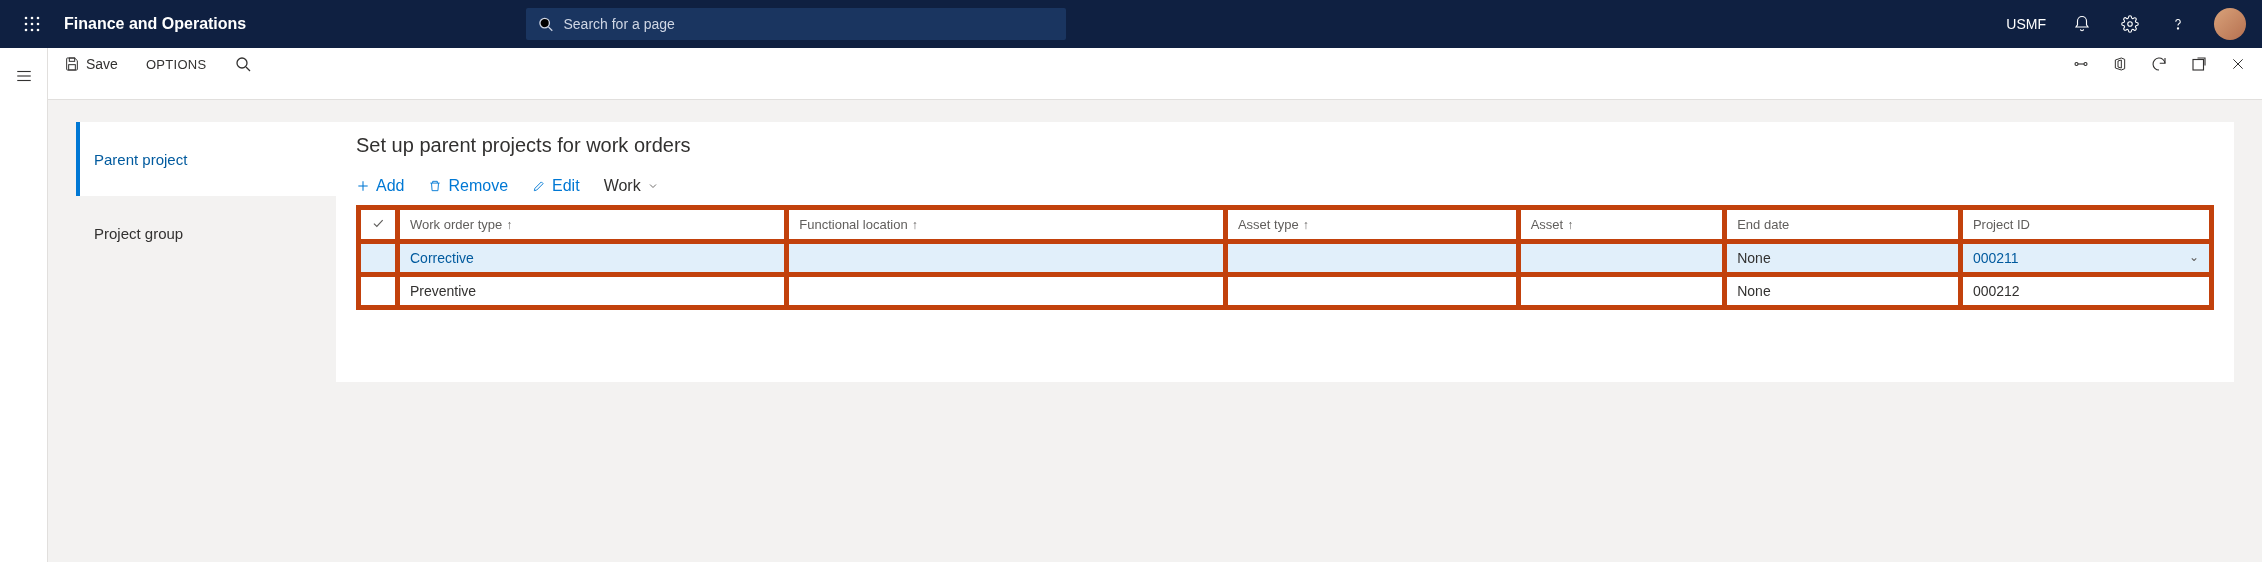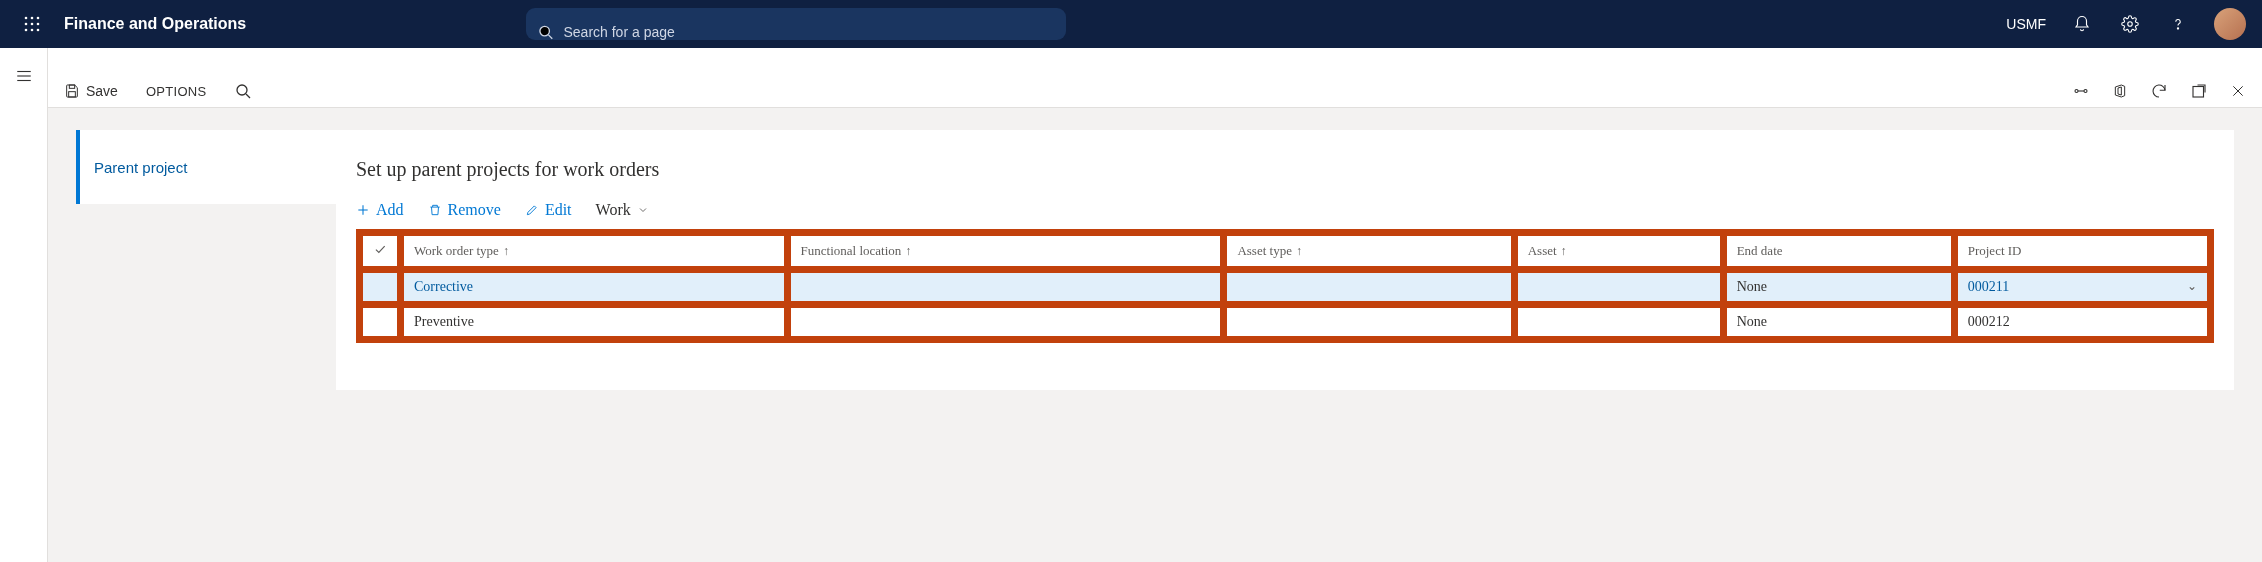--- a/index.html
+++ b/index.html
@@ -26,22 +26,22 @@
       padding-left: 8px;
       margin-right: 40px;
     }
     .search-wrap {
       flex: 0 0 auto;
       margin-left: 240px;
     }
     .searchbox {
       width: 540px; height: 32px;
       background: #1a3560;
-      border-radius: 9px;
-      display: flex; align-items: flex-end;
+      border-radius: 2px;
+      display: flex; align-items: center;
       padding: 0 12px;
       color: #cfd6e4;
     }
     .searchbox svg { stroke: #cfd6e4; margin-right: 10px; }
     .searchbox input {
       background: transparent; border: none; outline: none;
       color: #fff; font-size: 14px; width: 100%;
     }
     .searchbox input::placeholder { color: #cfd6e4; }
     .topbar-spacer { flex: 1; }
@@ -71,22 +71,22 @@
       width: 48px; height: 40px;
       display: flex; align-items: center; justify-content: center;
       cursor: pointer;
     }
     .rail-btn svg { stroke: #323130; }
 
     .page { flex: 1; display: flex; flex-direction: column; min-width: 0; }
 
     
     .cmdbar {
-      height: 60px;
-      display: flex; align-items: flex-end;
+      height: 52px;
+      display: flex; align-items: flex-start;
       padding: 0 12px;
       border-bottom: 1px solid #e1dfdd;
     }
     .cmdbar-left { display: flex; align-items: center; gap: 20px; }
     .cmd-btn {
       display: inline-flex; align-items: center; gap: 6px;
       height: 32px; padding: 0 4px;
       cursor: pointer; color: #323130; font-size: 14px;
     }
     .cmd-btn svg { stroke: #323130; fill: none; }
@@ -123,42 +123,42 @@
       color: #323130;
       cursor: pointer;
       background: #f3f2f1;
     }
     .side-tab.active {
       background: #fff;
       border-left: 4px solid #0078d4;
       padding-left: 14px;
       color: #005a9e;
     }
-    .panel-main { flex: 1; padding: 28px 20px 20px 20px; font-family: Liberation Serif, serif; }
+    .panel-main { flex: 1; padding: 12px 20px 20px 20px; }
     .section-title { font-size: 20px; font-weight: 400; margin-bottom: 20px; }
 
     .table-toolbar {
       display: flex; align-items: center; gap: 24px;
       margin-bottom: 10px;
     }
     .tbtn {
       display: inline-flex; align-items: center; gap: 6px;
       color: #0078d4; cursor: pointer; font-size: 16px;
     }
     .tbtn svg { stroke: #0078d4; fill: none; }
     .tbtn.view { color: #323130; }
     .tbtn.view svg { stroke: #605e5c; }
 
     table.grid {
       width: 100%;
       border-collapse: collapse;
       font-size: 14px;
     }
     table.grid th, table.grid td {
-      border: 7px solid #c2410c;
+      border: 5px solid #c2410c;
       padding: 6px 10px;
       text-align: left;
       height: 32px;
       font-weight: 400;
     }
     table.grid th { color: #605e5c; font-size: 13px; background: #fff; }
     table.grid th.checkcol, table.grid td.checkcol { width: 36px; text-align: center; }
     table.grid th .sort-arrow { margin-left: 4px; font-size: 12px; color: #605e5c; }
     tr.selected td { background: #e1effa; }
     tr.selected td.link { color: #005a9e; }
@@ -289,20 +289,23 @@
         </div>
       </div>
     </div>
 
     <div class="content-area">
 
       <div class="panel">
         <div class="side-tabs">
           <div class="side-tab active">
             <span>Parent project</span>
+          </div>
+          <div class="side-tab">
+            <span>Project group</span>
           </div>
         </div>
 
         <div class="panel-main">
           <div class="section-title">Set up parent projects for work orders</div>
 
           <div class="table-toolbar">
             <div class="tbtn">
               <svg width="14" height="14" viewBox="0 0 24 24" stroke-width="1.8">
                   <line x1="12" y1="4" x2="12" y2="20"></line>

